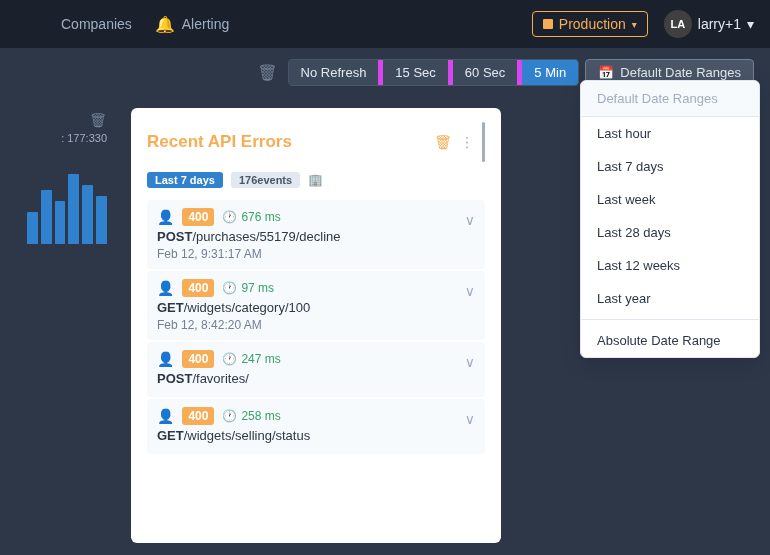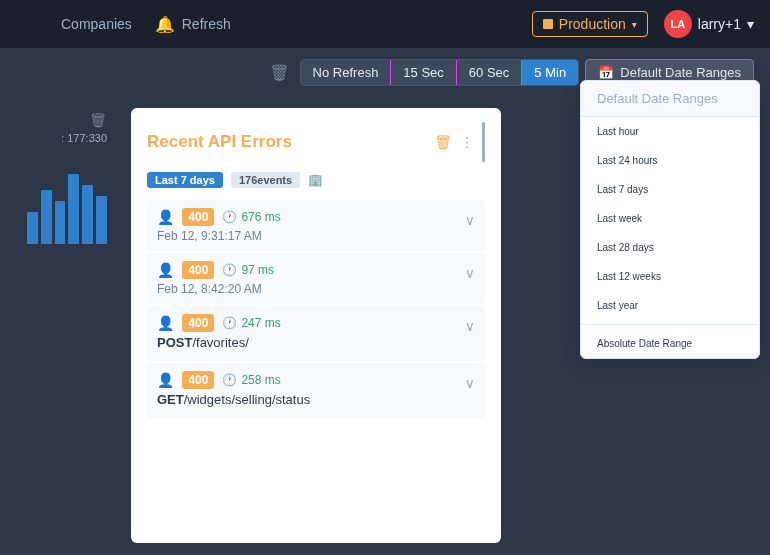--- a/index.html
+++ b/index.html
@@ -26,36 +26,36 @@
       color: #f6ad55; font-size: 14px; padding: 4px 10px; cursor: pointer;
     }
     .prod-square { width: 10px; height: 10px; background: #f6ad55; border-radius: 1px; }
     .chevron-small { font-size: 10px; }
 
     .user-btn {
       display: flex; align-items: center; gap: 6px;
       background: transparent; border: none; cursor: pointer; color: #e2e8f0; font-size: 14px;
     }
     .avatar {
-      width: 28px; height: 28px; border-radius: 50%; background: #ef4444;
+      width: 28px; height: 28px; border-radius: 50%; background: #404040;
       display: flex; align-items: center; justify-content: center;
       color: #fff; font-size: 11px; font-weight: 600;
     }
 
     
     .toolbar {
       background: #2d3748; height: 48px;
       display: flex; align-items: center; justify-content: flex-end;
       padding: 0 16px; gap: 6px;
     }
     .trash-icon-btn { color: #718096; font-size: 16px; cursor: pointer; background: none; border: none; padding: 4px; }
     .refresh-group { display: flex; align-items: center; border: 1px solid #4a5568; border-radius: 4px; overflow: hidden; }
     .refresh-btn {
       background: #3d4a5c; border: none; color: #e2e8f0; font-size: 13px;
-      padding: 5px 12px; cursor: pointer; border-right: 1px solid #d946ef;
+      padding: 5px 12px; cursor: pointer; border-right: 5px solid #d946ef;
     }
     .refresh-btn:last-child { border-right: none; }
     .refresh-btn.active { background: #3182ce; color: #fff; }
 
     .date-range-btn {
       display: flex; align-items: center; gap: 6px;
       background: #4a5568; border: 1px solid #718096; border-radius: 4px;
       color: #e2e8f0; font-size: 13px; padding: 5px 12px; cursor: pointer;
     }
     .calendar-icon { font-size: 13px; }
@@ -112,35 +112,35 @@
       position: absolute; top: 80px; right: 10px; z-index: 100;
       background: #fff; border: 1px solid #e2e8f0; border-radius: 6px;
       box-shadow: 0 4px 20px rgba(0,0,0,0.15); min-width: 180px;
       overflow: hidden;
     }
     .dropdown-header {
       padding: 10px 16px; color: #a0aec0; font-size: 13px; font-weight: 500;
       border-bottom: 1px solid #e2e8f0; background: #f7fafc;
     }
     .dropdown-item {
-      padding: 9px 16px; color: #2d3748; font-size: 10px; cursor: pointer;
+      padding: 9px 16px; color: #2d3748; font-size: 13px; cursor: pointer;
     }
     .dropdown-item.active { background: #ebf8ff; font-weight: 600; color: #2b6cb0; }
     .dropdown-divider { height: 1px; background: #e2e8f0; margin: 4px 0; }
     .dropdown-item.absolute { color: #2d3748; }
   </style>
 </head>
 <body>
 
 <header class="header">
   <div class="header-left">
     <a class="nav-link">Companies</a>
     <div class="alerting-wrap">
       <span class="bell-icon">🔔</span>
-      <span>Refresh</span>
+      <span>Alerting</span>
     </div>
   </div>
   <div class="header-right">
     <button class="production-btn">
       <span class="prod-square"></span>
       <span>Production</span>
       <span class="chevron-small">▾</span>
     </button>
     <button class="user-btn">
       <span class="avatar">LA</span>
@@ -201,31 +201,37 @@
       <div class="error-list" id="error-list">
           <div class="error-item">
     <div class="error-item-top">
       <span style="color:#805ad5; font-size:14px;">👤</span>
       <span class="error-code">400</span>
       <span class="error-time">
         <span class="clock-icon">🕐</span>
         676 ms
       </span>
     </div>
+    <div class="error-path">
+      <span class="method">POST</span><span class="endpoint">/purchases/55179/decline</span>
+    </div>
     <div class="error-date">Feb 12, 9:31:17 AM</div>
     <span class="expand-icon">∨</span>
   </div>
           <div class="error-item">
     <div class="error-item-top">
       <span style="color:#319795; font-size:14px;">👤</span>
       <span class="error-code">400</span>
       <span class="error-time">
         <span class="clock-icon">🕐</span>
         97 ms
       </span>
+    </div>
+    <div class="error-path">
+      <span class="method">GET</span><span class="endpoint">/widgets/category/100</span>
     </div>
     <div class="error-date">Feb 12, 8:42:20 AM</div>
     <span class="expand-icon">∨</span>
   </div>
           <div class="error-item">
     <div class="error-item-top">
       <span style="color:#319795; font-size:14px;">👤</span>
       <span class="error-code">400</span>
       <span class="error-time">
         <span class="clock-icon">🕐</span>
@@ -254,21 +260,20 @@
   </div>
         </div>
     </div>
   </div>
 </div>
 
 <div class="dropdown-overlay">
   <div class="dropdown-header">Default Date Ranges</div>
   <div id="dropdown-items">
       <div class="dropdown-item">Last hour</div>
-      <div class="dropdown-item">Last 24 hours</div>
       <div class="dropdown-item">Last 7 days</div>
       <div class="dropdown-item">Last week</div>
       <div class="dropdown-item">Last 28 days</div>
       <div class="dropdown-item">Last 12 weeks</div>
       <div class="dropdown-item">Last year</div>
     </div>
   <div class="dropdown-divider"></div>
   <div class="dropdown-item absolute">Absolute Date Range</div>
 </div>
 

